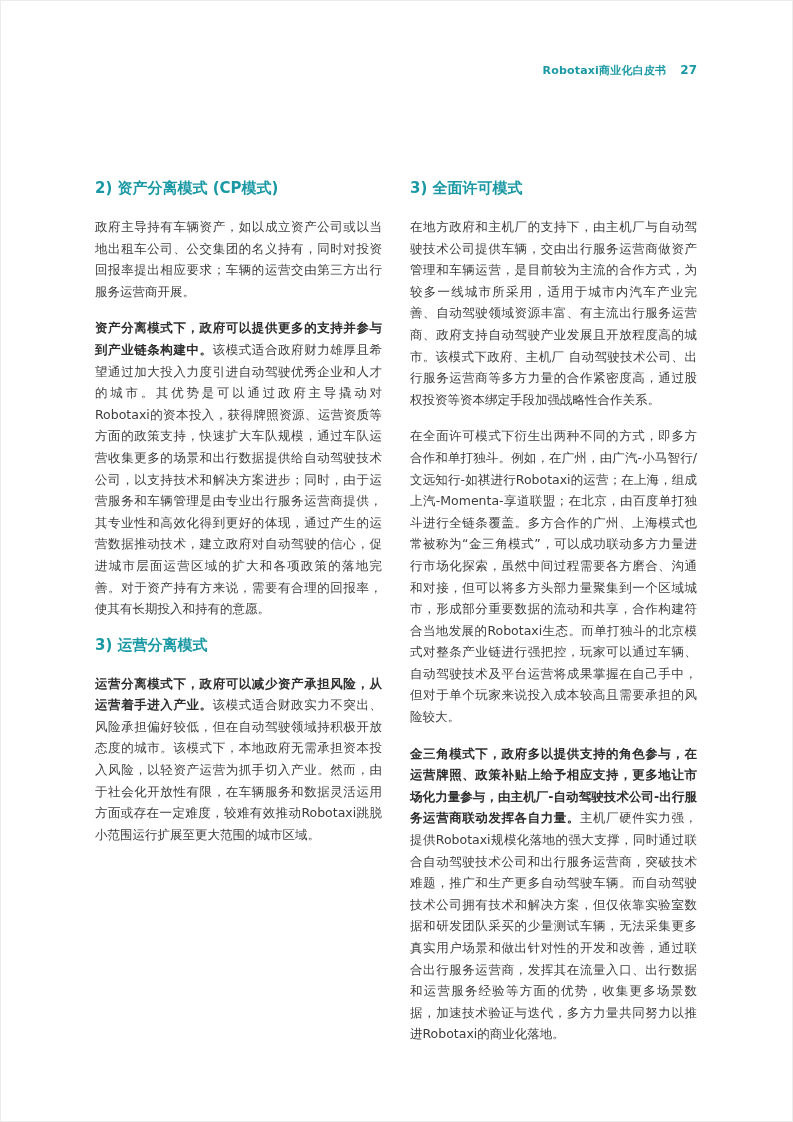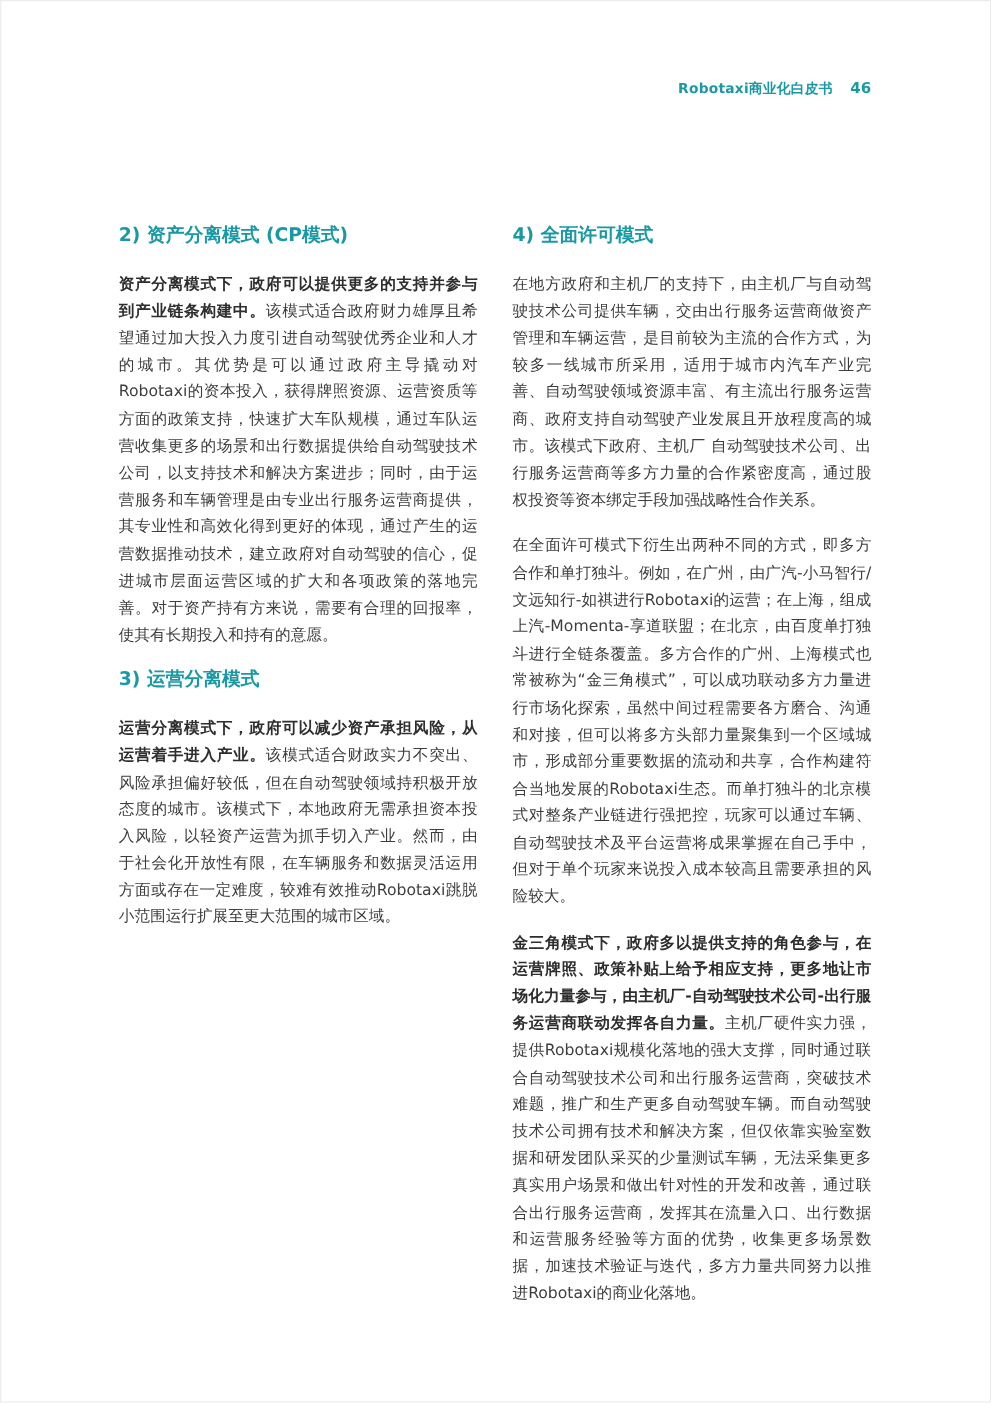--- a/index.html
+++ b/index.html
@@ -59,32 +59,33 @@
   .column p b {
     font-weight: bold;
     color: #2e2e2e;
   }
 </style>
 </head>
 <body>
 
 <header class="page-header">
   <span class="doc-title">Robotaxi商业化白皮书</span>
-  <span class="page-number">46</span>
+  <span class="page-number">27</span>
 </header>
 
 <main class="content">
 
   <section class="column">
     <h3 class="section-heading">2) 资产分离模式 (CP模式)</h3>
+    <p><span>政府主导持有车辆资产，如以成立资产公司或以当地出租车公司、公交集团的名义持有，同时对投资回报率提出相应要求；车辆的运营交由第三方出行服务运营商开展。</span></p>
     <p><b>资产分离模式下，政府可以提供更多的支持并参与到产业链条构建中。</b><span>该模式适合政府财力雄厚且希望通过加大投入力度引进自动驾驶优秀企业和人才的城市。其优势是可以通过政府主导撬动对Robotaxi的资本投入，获得牌照资源、运营资质等方面的政策支持，快速扩大车队规模，通过车队运营收集更多的场景和出行数据提供给自动驾驶技术公司，以支持技术和解决方案进步；同时，由于运营服务和车辆管理是由专业出行服务运营商提供，其专业性和高效化得到更好的体现，通过产生的运营数据推动技术，建立政府对自动驾驶的信心，促进城市层面运营区域的扩大和各项政策的落地完善。对于资产持有方来说，需要有合理的回报率，使其有长期投入和持有的意愿。</span></p>
     <h3 class="section-heading spaced">3) 运营分离模式</h3>
     <p><b>运营分离模式下，政府可以减少资产承担风险，从运营着手进入产业。</b><span>该模式适合财政实力不突出、风险承担偏好较低，但在自动驾驶领域持积极开放态度的城市。该模式下，本地政府无需承担资本投入风险，以轻资产运营为抓手切入产业。然而，由于社会化开放性有限，在车辆服务和数据灵活运用方面或存在一定难度，较难有效推动Robotaxi跳脱小范围运行扩展至更大范围的城市区域。</span></p>
   </section>
 
   <section class="column">
-    <h3 class="section-heading">4) 全面许可模式</h3>
+    <h3 class="section-heading">3) 全面许可模式</h3>
     <p><span>在地方政府和主机厂的支持下，由主机厂与自动驾驶技术公司提供车辆，交由出行服务运营商做资产管理和车辆运营，是目前较为主流的合作方式，为较多一线城市所采用，适用于城市内汽车产业完善、自动驾驶领域资源丰富、有主流出行服务运营商、政府支持自动驾驶产业发展且开放程度高的城市。该模式下政府、主机厂 自动驾驶技术公司、出行服务运营商等多方力量的合作紧密度高，通过股权投资等资本绑定手段加强战略性合作关系。</span></p>
     <p><span>在全面许可模式下衍生出两种不同的方式，即多方合作和单打独斗。例如，在广州，由广汽-小马智行/文远知行-如祺进行Robotaxi的运营；在上海，组成上汽-Momenta-享道联盟；在北京，由百度单打独斗进行全链条覆盖。多方合作的广州、上海模式也常被称为“金三角模式”，可以成功联动多方力量进行市场化探索，虽然中间过程需要各方磨合、沟通和对接，但可以将多方头部力量聚集到一个区域城市，形成部分重要数据的流动和共享，合作构建符合当地发展的Robotaxi生态。而单打独斗的北京模式对整条产业链进行强把控，玩家可以通过车辆、自动驾驶技术及平台运营将成果掌握在自己手中，但对于单个玩家来说投入成本较高且需要承担的风险较大。</span></p>
     <p><b>金三角模式下，政府多以提供支持的角色参与，在运营牌照、政策补贴上给予相应支持，更多地让市场化力量参与，由主机厂-自动驾驶技术公司-出行服务运营商联动发挥各自力量。</b><span>主机厂硬件实力强，提供Robotaxi规模化落地的强大支撑，同时通过联合自动驾驶技术公司和出行服务运营商，突破技术难题，推广和生产更多自动驾驶车辆。而自动驾驶技术公司拥有技术和解决方案，但仅依靠实验室数据和研发团队采买的少量测试车辆，无法采集更多真实用户场景和做出针对性的开发和改善，通过联合出行服务运营商，发挥其在流量入口、出行数据和运营服务经验等方面的优势，收集更多场景数据，加速技术验证与迭代，多方力量共同努力以推进Robotaxi的商业化落地。</span></p>
   </section>
 
 </main>
 
 </body></html>

